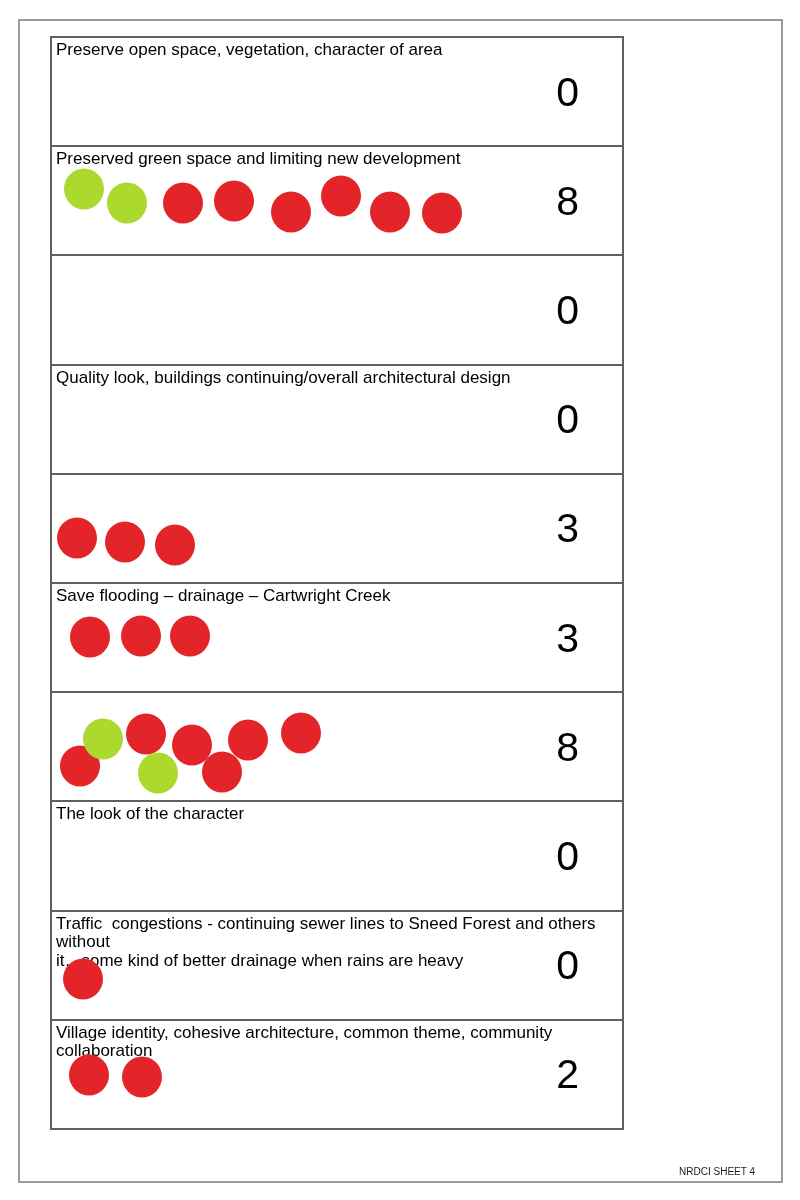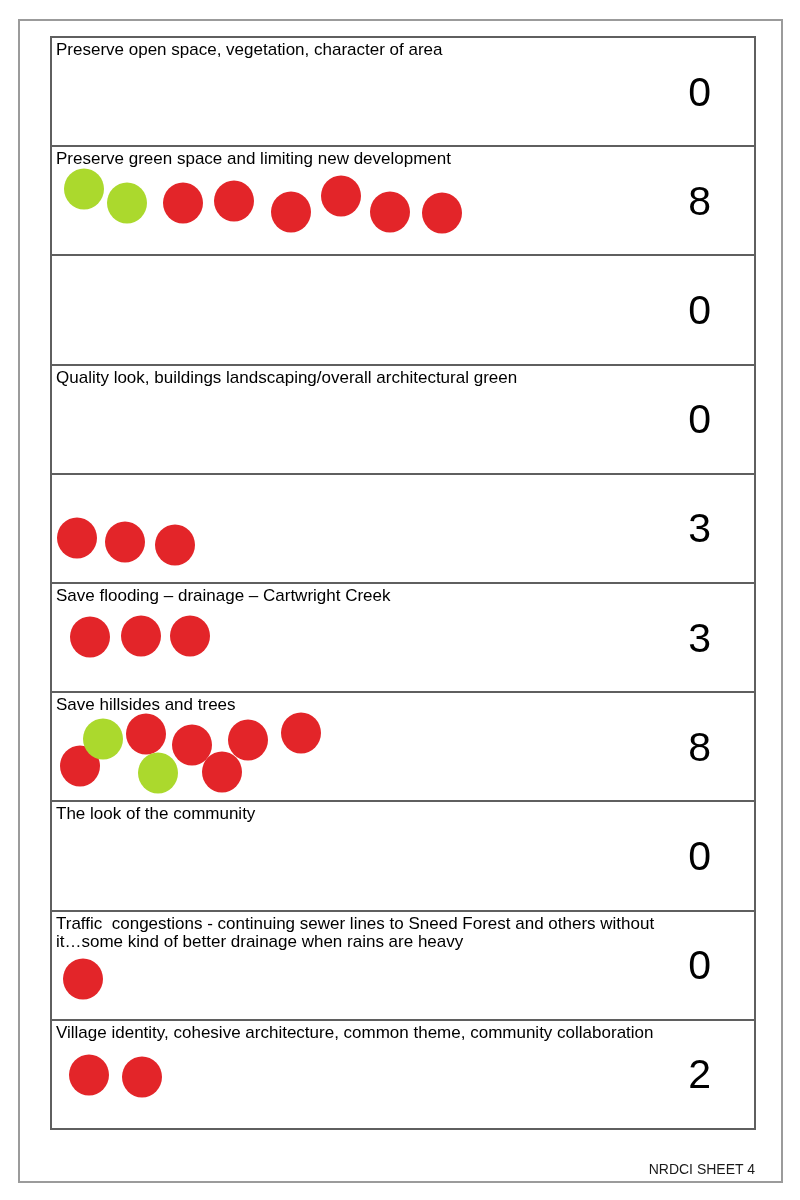--- a/index.html
+++ b/index.html
@@ -17,21 +17,21 @@
     position: absolute;
     left: 18px; top: 19px;
     width: 765px; height: 1164px;
     border: 2px solid #9b9b9b;
     background: #ffffff;
   }
 
   .vote-table {
     position: absolute;
     left: 30px; top: 15px;
-    width: 706px; height: 1094px;
+    width: 574px; height: 1094px;
     border: 2px solid #5f5f5f;
     display: flex;
     flex-direction: column;
     background: #ffffff;
   }
 
   .row {
     flex: 1 1 0;
     position: relative;
     border-bottom: 2px solid #5f5f5f;
@@ -70,58 +70,58 @@
     font-size: 41px;
     line-height: 1;
     color: #000;
     z-index: 3;
   }
 
   .sheet-footer {
     position: absolute;
     right: 26px;
     bottom: 4px;
-    font-size: 14px;
+    font-size: 10px;
     color: #1a1a1a;
   }
 </style>
 </head>
 <body>
 
 <div class="page-frame">
   <div class="vote-table">
 
     <div class="row">
       <div class="row-text">Preserve open space, vegetation, character of area</div>
       <div class="dot-layer"></div>
       <div class="row-count">0</div>
     </div>
 
     <div class="row">
-      <div class="row-text">Preserve green space and limiting new development</div>
+      <div class="row-text">Preserved green space and limiting new development</div>
       <div class="dot-layer">
           <div class="dot" style="left: 32px; top: 42px; background: rgb(171, 217, 45);"></div>
           <div class="dot" style="left: 75px; top: 56px; background: rgb(171, 217, 45);"></div>
           <div class="dot" style="left: 131px; top: 56px; background: rgb(227, 37, 41);"></div>
           <div class="dot" style="left: 182px; top: 54px; background: rgb(227, 37, 41);"></div>
           <div class="dot" style="left: 239px; top: 65px; background: rgb(227, 37, 41);"></div>
           <div class="dot" style="left: 289px; top: 49px; background: rgb(227, 37, 41);"></div>
           <div class="dot" style="left: 338px; top: 65px; background: rgb(227, 37, 41);"></div>
           <div class="dot" style="left: 390px; top: 66px; background: rgb(227, 37, 41);"></div>
         </div>
       <div class="row-count">8</div>
     </div>
 
     <div class="row">
       <div class="dot-layer"></div>
       <div class="row-count">0</div>
     </div>
 
     <div class="row">
-      <div class="row-text">Quality look, buildings landscaping/overall architectural green</div>
+      <div class="row-text">Quality look, buildings continuing/overall architectural design</div>
       <div class="dot-layer"></div>
       <div class="row-count">0</div>
     </div>
 
     <div class="row">
       <div class="dot-layer">
           <div class="dot" style="left: 25px; top: 63px; background: rgb(227, 37, 41);"></div>
           <div class="dot" style="left: 73px; top: 67px; background: rgb(227, 37, 41);"></div>
           <div class="dot" style="left: 123px; top: 70px; background: rgb(227, 37, 41);"></div>
         </div>
@@ -132,37 +132,36 @@
       <div class="row-text">Save flooding – drainage – Cartwright Creek</div>
       <div class="dot-layer">
           <div class="dot" style="left: 38px; top: 53px; background: rgb(227, 37, 41);"></div>
           <div class="dot" style="left: 89px; top: 52px; background: rgb(227, 37, 41);"></div>
           <div class="dot" style="left: 138px; top: 52px; background: rgb(227, 37, 41);"></div>
         </div>
       <div class="row-count">3</div>
     </div>
 
     <div class="row">
-      <div class="row-text">Save hillsides and trees</div>
       <div class="dot-layer">
           <div class="dot" style="left: 28px; top: 73px; background: rgb(227, 37, 41);"></div>
           <div class="dot" style="left: 51px; top: 46px; background: rgb(171, 217, 45);"></div>
           <div class="dot" style="left: 94px; top: 41px; background: rgb(227, 37, 41);"></div>
           <div class="dot" style="left: 106px; top: 80px; background: rgb(171, 217, 45);"></div>
           <div class="dot" style="left: 140px; top: 52px; background: rgb(227, 37, 41);"></div>
           <div class="dot" style="left: 170px; top: 79px; background: rgb(227, 37, 41);"></div>
           <div class="dot" style="left: 196px; top: 47px; background: rgb(227, 37, 41);"></div>
           <div class="dot" style="left: 249px; top: 40px; background: rgb(227, 37, 41);"></div>
         </div>
       <div class="row-count">8</div>
     </div>
 
 
     <div class="row">
-      <div class="row-text">The look of the community</div>
+      <div class="row-text">The look of the character</div>
       <div class="dot-layer"></div>
       <div class="row-count">0</div>
     </div>
 
     <div class="row">
       <div class="row-text">Traffic  congestions - continuing sewer lines to Sneed Forest and others without
 it…some kind of better drainage when rains are heavy</div>
       <div class="dot-layer">
           <div class="dot" style="left: 31px; top: 67px; background: rgb(227, 37, 41);"></div>
         </div>

